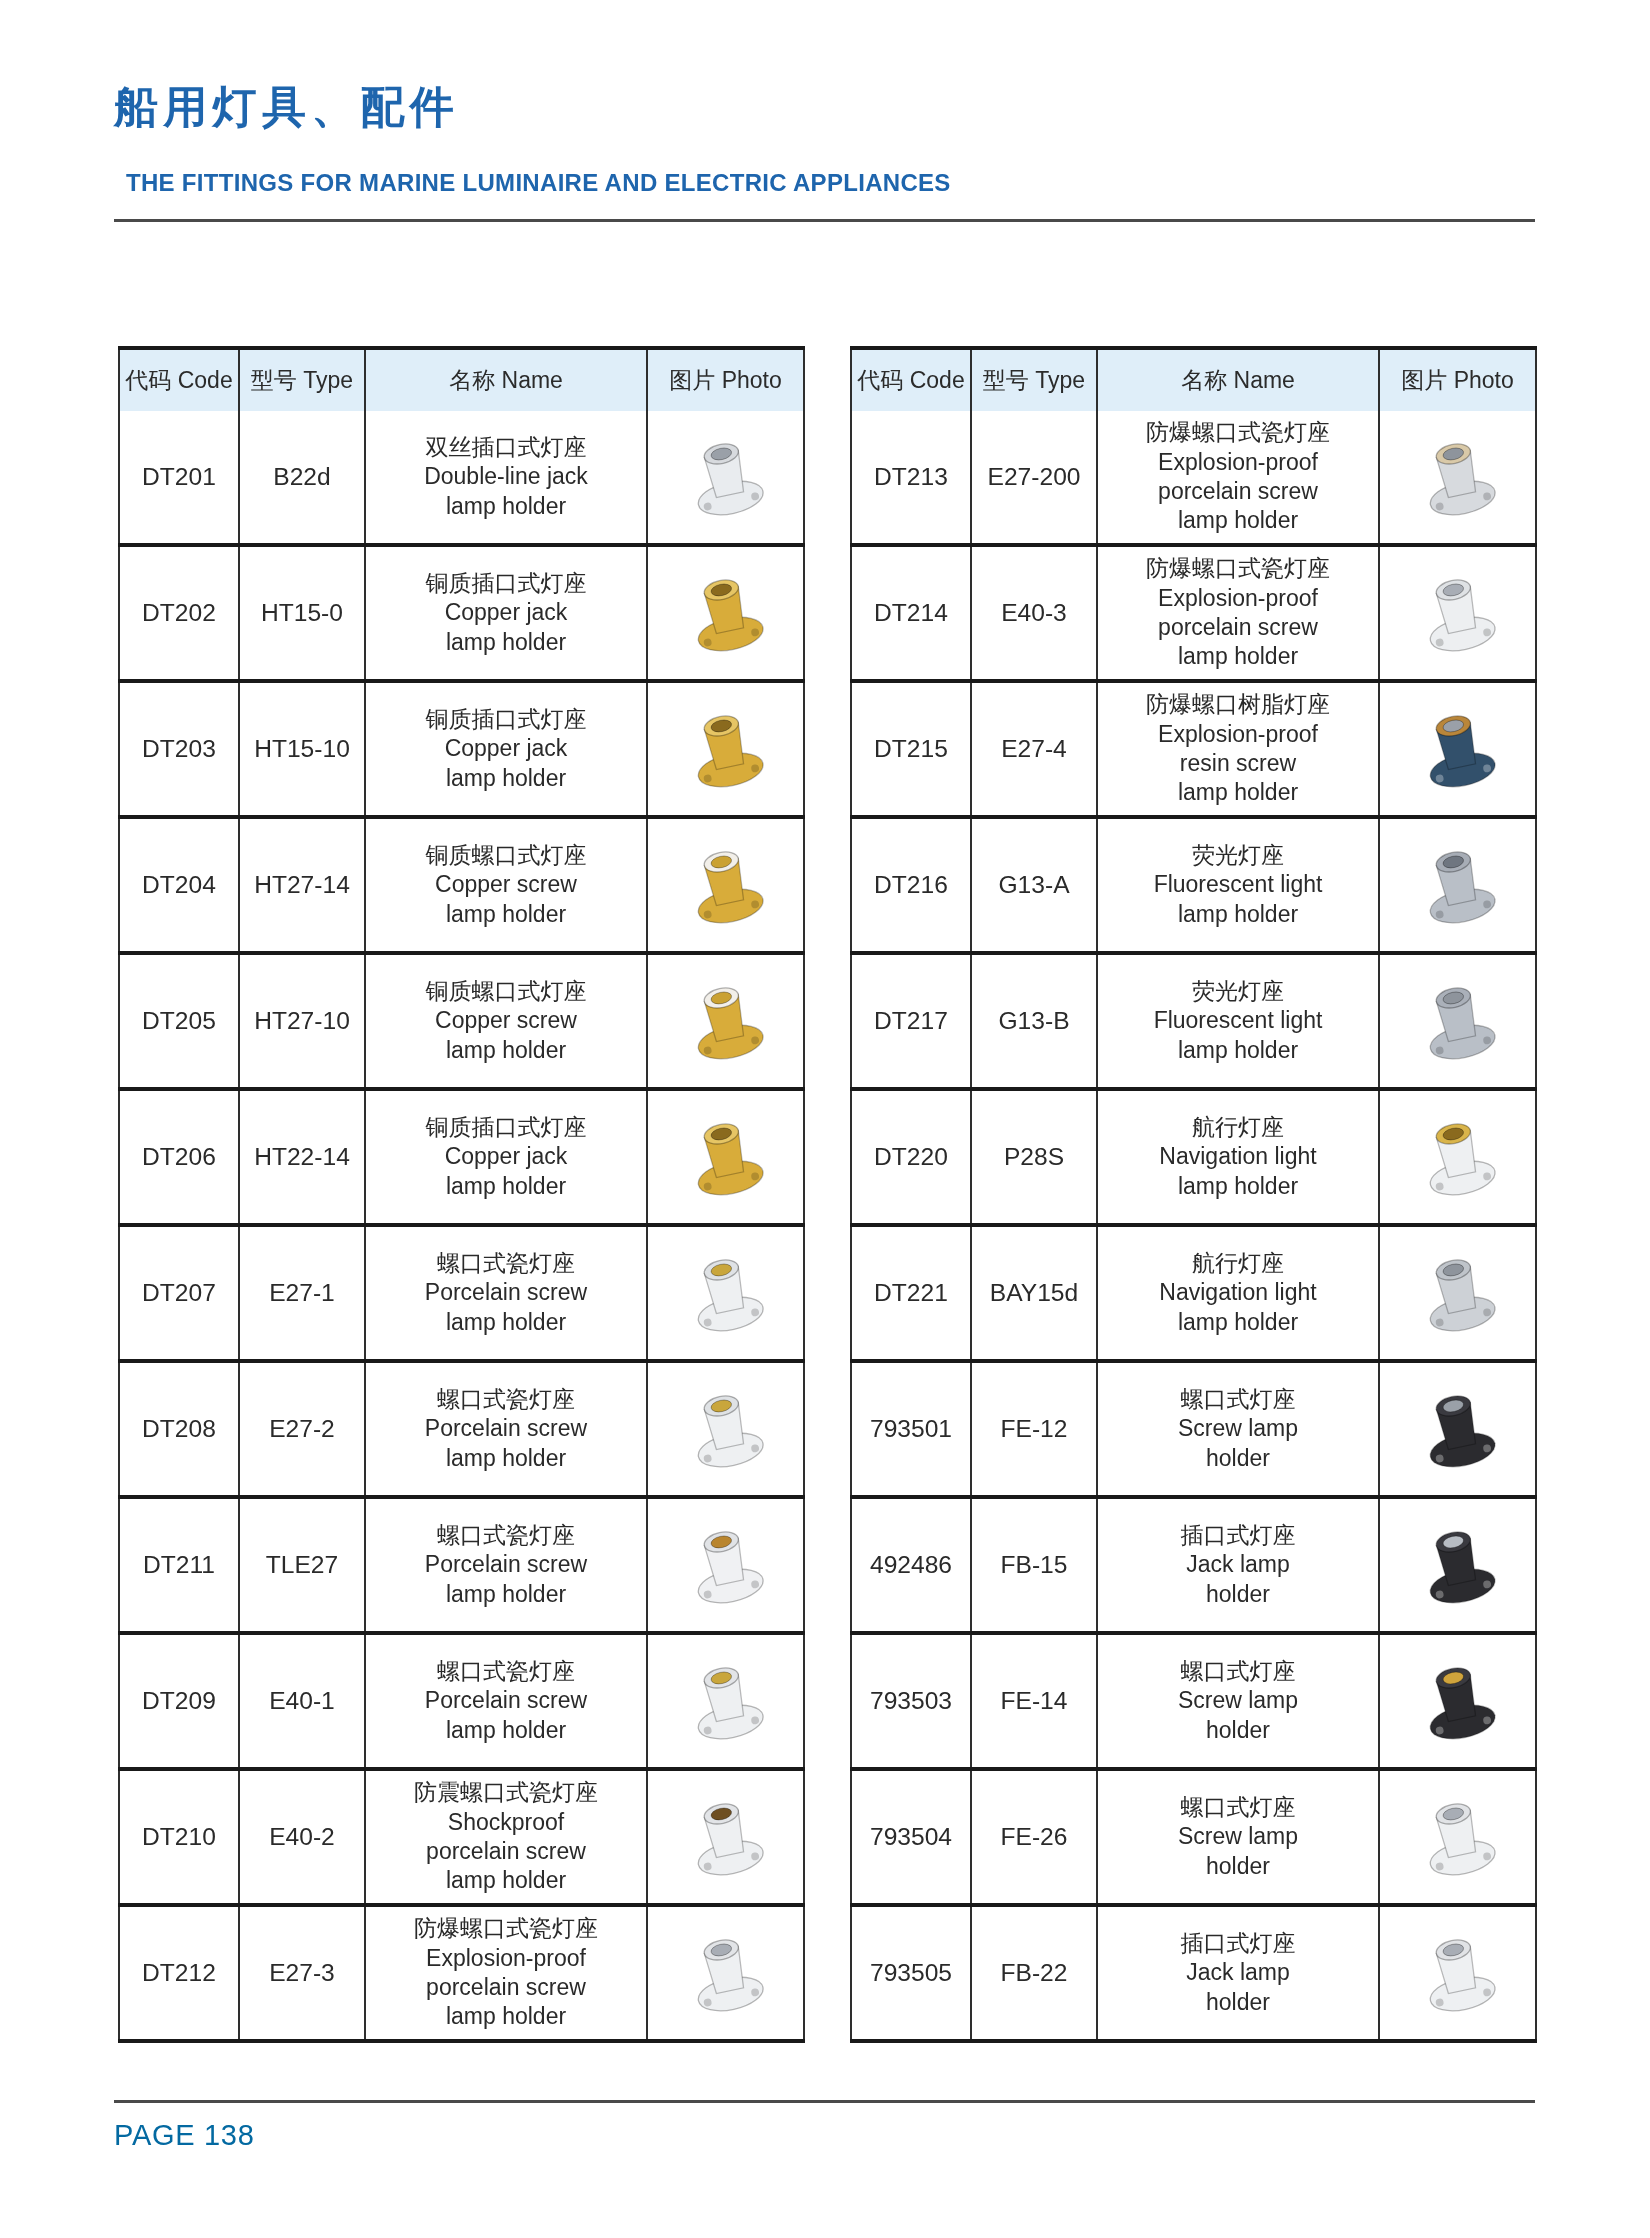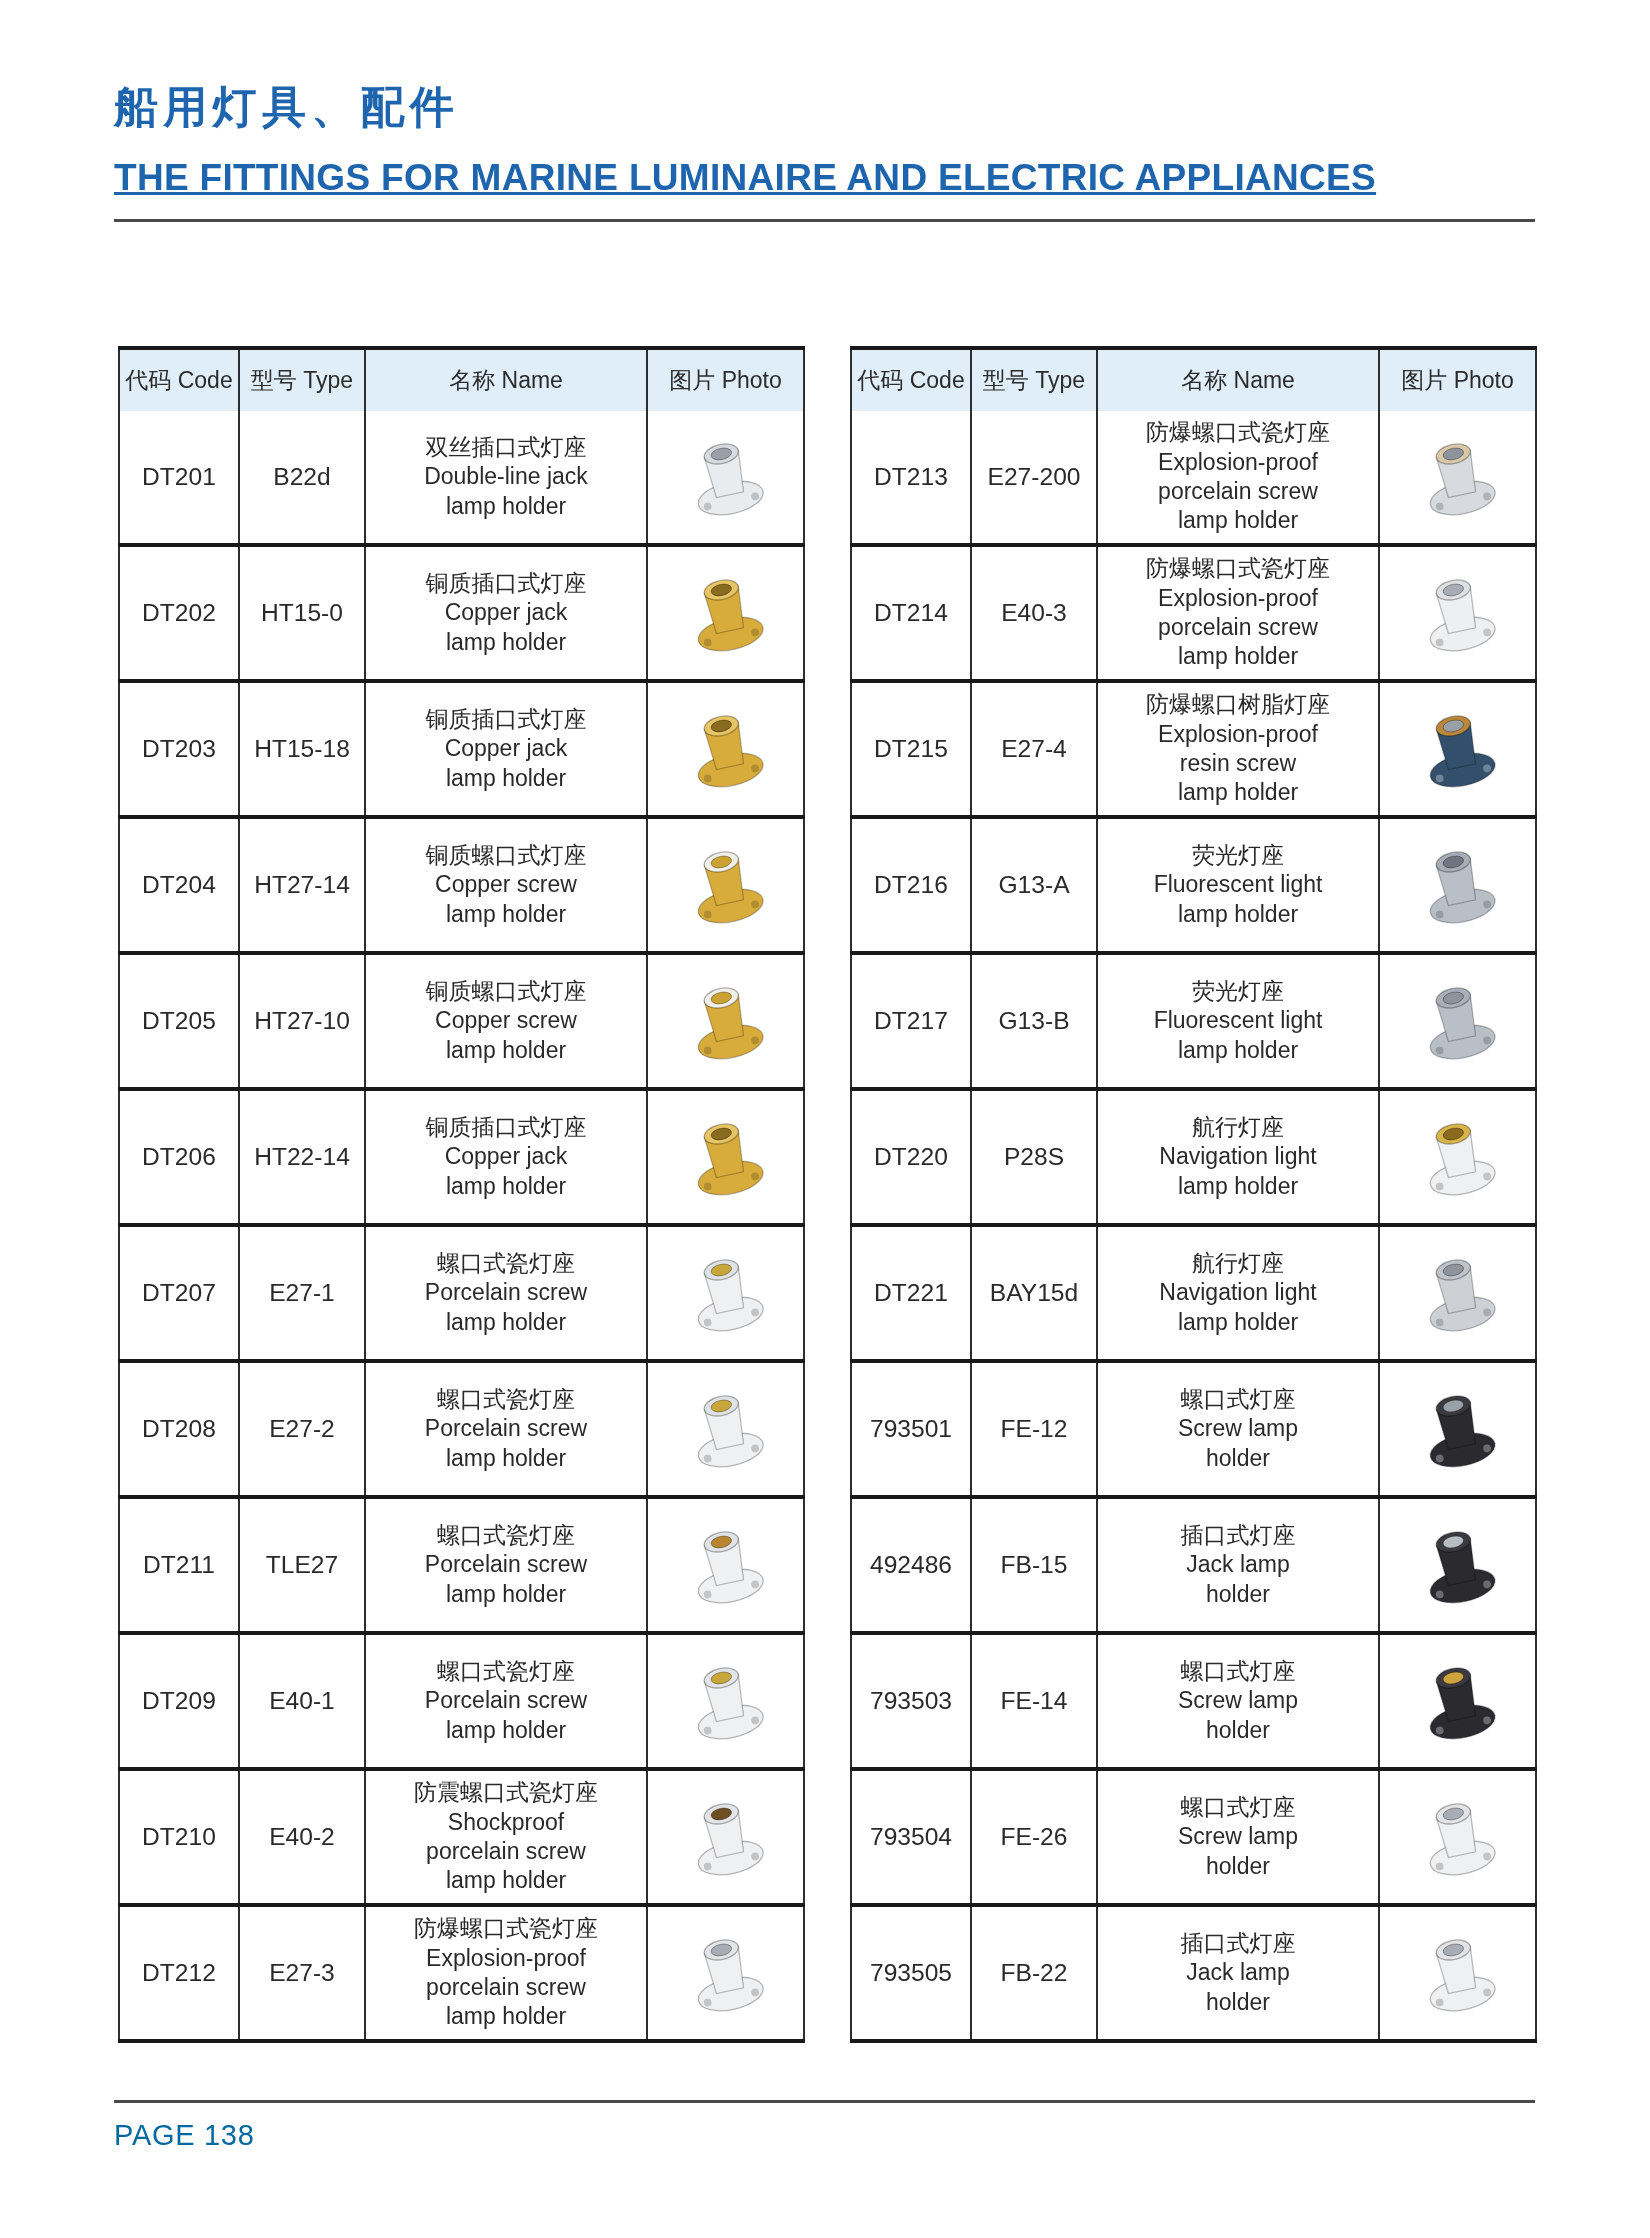--- a/index.html
+++ b/index.html
@@ -16,25 +16,24 @@
     left: 114px; top: 78px;
     margin: 0;
     font-size: 44px;
     font-weight: bold;
     letter-spacing: 5.3px;
     text-align: right;
   }
   .title-en {
     position: absolute;
     left: 114px; top: 157px;
-    margin: 0;
-    font-size: 37px;
+    margin: 12px;
+    font-size: 24px;
     font-weight: bold;
     letter-spacing: 0.3px;
-    text-decoration: underline;
   }
   .head-rule {
     position: absolute;
     left: 114px; top: 219px;
     width: 1421px; height: 3.3px;
     background: #4a4a4a;
   }
   .tables {
     position: absolute;
     left: 118px; top: 346px;
@@ -159,21 +158,21 @@
         <circle class="p-hole2" cx="88" cy="90" r="4.5" style="fill: rgba(0, 0, 0, 0.18);"></circle>
         <path class="p-body" d="M40 34 L80 34 L76 82 L44 82 Z" style="fill: rgb(216, 172, 58);"></path>
         <ellipse class="p-rim" cx="60" cy="34" rx="20" ry="11" style="fill: rgb(230, 197, 100);"></ellipse>
         <ellipse class="p-inner" cx="60" cy="34" rx="12" ry="6.5" style="fill: rgb(138, 106, 30);"></ellipse>
       </svg>
     </td>
   </tr>
 
   <tr>
     <td class="code">DT203</td>
-    <td class="type">HT15-18</td>
+    <td class="type">HT15-10</td>
     <td class="name">铜质插口式灯座
 Copper jack
 lamp holder</td>
     <td class="photo">
       <svg class="photo-svg" viewBox="0 0 120 120" xmlns="http://www.w3.org/2000/svg">
         <ellipse class="p-base" cx="60" cy="86" rx="38" ry="18" style="fill: rgb(216, 172, 58);"></ellipse>
         <circle class="p-hole1" cx="32" cy="90" r="4.5" style="fill: rgba(0, 0, 0, 0.18);"></circle>
         <circle class="p-hole2" cx="88" cy="90" r="4.5" style="fill: rgba(0, 0, 0, 0.18);"></circle>
         <path class="p-body" d="M40 34 L80 34 L76 82 L44 82 Z" style="fill: rgb(216, 172, 58);"></path>
         <ellipse class="p-rim" cx="60" cy="34" rx="20" ry="11" style="fill: rgb(230, 197, 100);"></ellipse>

